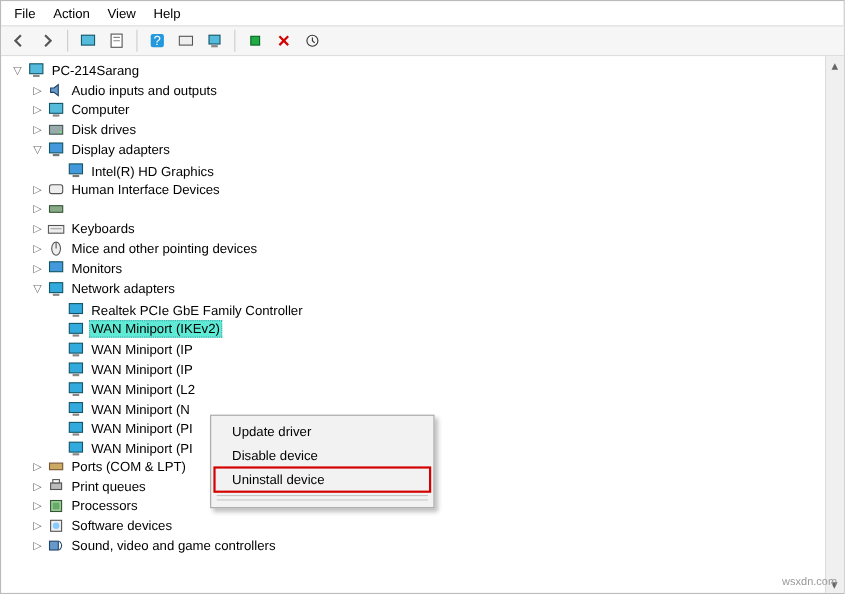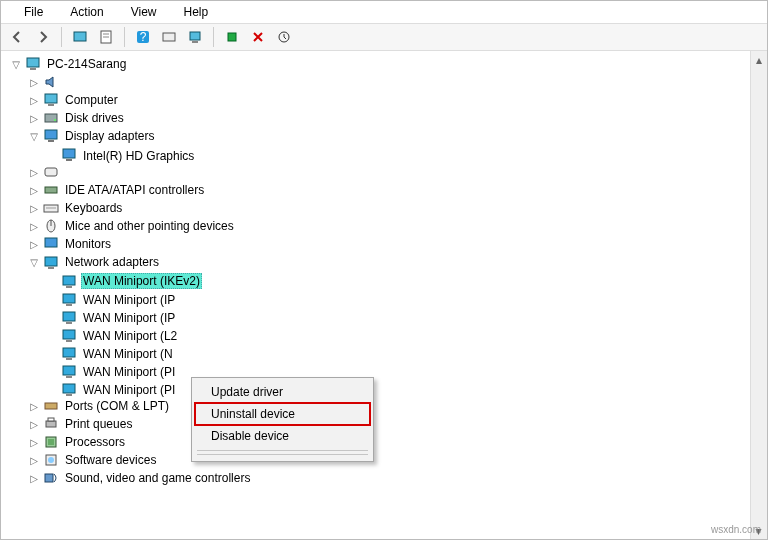--- a/index.html
+++ b/index.html
@@ -5,41 +5,41 @@
 * { box-sizing: border-box; margin: 0; padding: 0; font-family: "Segoe UI", Tahoma, sans-serif; font-size: 12px; }
 html, body { width: 768px; height: 540px; background: #fff; overflow: hidden; }
 .window { width: 768px; height: 540px; border: 1px solid #bbb; display: flex; flex-direction: column; background: #fff; }
 
 .titlebar { height: 30px; display: flex; align-items: center; padding: 0 0 0 8px; }
 .titlebar .app-icon { width: 16px; height: 16px; margin-right: 6px; }
 .titlebar .title { flex: 1; font-size: 12px; }
 .winbtn { width: 46px; height: 30px; display: flex; align-items: center; justify-content: center; }
 
 .menubar { height: 22px; display: flex; align-items: center; padding: 0 4px; }
-.menubar .mi { padding: 2px 8px; margin-left: 11px; }
+.menubar .mi { padding: 2px 8px; }
 
 .toolbar { height: 28px; border-top: 1px solid #ddd; border-bottom: 1px solid #ddd; background: #f6f6f6; display: flex; align-items: center; padding: 0 4px; gap: 2px; }
 .tbtn { width: 24px; height: 24px; display:flex; align-items:center; justify-content:center; border:1px solid transparent; }
 .tsep { width:1px; height:20px; background:#ccc; margin:0 4px; }
 
 .content { flex:1; position:relative; display:flex; }
 .tree { flex:1; overflow:auto; padding:4px 0 4px 2px; }
 .scrollbar { width:17px; background:#f0f0f0; border-left:1px solid #ddd; }
 .sb-arrow { height:17px; display:flex; align-items:center; justify-content:center; color:#666; }
 
 .node { display:flex; align-items:center; height:18px; white-space:nowrap; }
 .node .tw { width:14px; height:14px; display:flex; align-items:center; justify-content:center; color:#6b6b6b; font-size:10px; margin-right:2px; }
 .node .ic { width:16px; height:16px; margin-right:4px; display:flex; align-items:center; justify-content:center; }
 .node .lbl { padding:0 2px; }
 .node.selected .lbl { background:#5eead4; border:1px dotted #4aa; padding:0 1px; }
 .indent-1 { padding-left: 6px; }
 .indent-2 { padding-left: 24px; }
 .indent-3 { padding-left: 42px; align-items: flex-end; }
 
-.ctxmenu { position:absolute; left:190px; top:326px; width:183px; background:#f2f2f2; border:1px solid #a7a7a7; box-shadow:3px 3px 4px rgba(0,0,0,.25); padding:3px; }
+.ctxmenu { position:absolute; left:190px; top:326px; width:204px; background:#f2f2f2; border:1px solid #a7a7a7; box-shadow:3px 3px 4px rgba(0,0,0,.25); padding:3px; }
 .ctxitem { padding:4px 10px 4px 16px; }
 .ctxitem.hl { outline:2px solid #d40000; outline-offset:-1px; }
 .ctxsep { height:1px; background:#c5c5c5; margin:3px 2px; }
 .ctxitem.bold { font-weight:700; }
 
 .watermark { position:absolute; right:6px; bottom:4px; color:#999; font-size:10px; }
 </style>
 </head>
 <body>
 
@@ -126,20 +126,21 @@
           </span>
           <span class="lbl">PC-214Sarang</span>
         </div>
         <div class="node indent-2">
           <span class="tw">▷</span>
           <span class="ic">
             <svg width="16" height="16">
               <path d="M3 6 L6 6 L10 3 L10 13 L6 10 L3 10 Z" fill="#69c" stroke="#246"></path>
             </svg>
           </span>
+          <span class="lbl">Audio inputs and outputs</span>
         </div>
         <div class="node indent-2">
           <span class="tw">▷</span>
           <span class="ic">
             <svg width="16" height="16">
               <rect x="2" y="2" width="12" height="9" fill="#5bd" stroke="#156"></rect>
               <rect x="5" y="12" width="6" height="2" fill="#888"></rect>
             </svg>
           </span>
           <span class="lbl">Computer</span>
@@ -174,29 +175,29 @@
           </span>
           <span class="lbl">Intel(R) HD Graphics</span>
         </div>
         <div class="node indent-2">
           <span class="tw">▷</span>
           <span class="ic">
             <svg width="16" height="16">
               <rect x="2" y="4" width="12" height="8" rx="2" fill="#eee" stroke="#555"></rect>
             </svg>
           </span>
+          <span class="lbl">Human Interface Devices</span>
         </div>
         <div class="node indent-2">
           <span class="tw">▷</span>
           <span class="ic">
             <svg width="16" height="16">
               <rect x="2" y="5" width="12" height="6" fill="#8a8" stroke="#353"></rect>
             </svg>
           </span>
-          <span class="lbl">IDE ATA/ATAPI controllers</span>
         </div>
         <div class="node indent-2">
           <span class="tw">▷</span>
           <span class="ic">
             <svg width="16" height="16">
               <rect x="1" y="5" width="14" height="7" fill="#eee" stroke="#555"></rect>
               <line x1="3" y1="8" x2="13" y2="8" stroke="#999"></line>
             </svg>
           </span>
           <span class="lbl">Keyboards</span>
@@ -222,20 +223,30 @@
         </div>
         <div class="node indent-2">
           <span class="tw">▽</span>
           <span class="ic">
             <svg width="16" height="16">
               <rect x="2" y="3" width="12" height="9" fill="#3ad" stroke="#156"></rect>
               <rect x="5" y="13" width="6" height="2" fill="#888"></rect>
             </svg>
           </span>
           <span class="lbl">Network adapters</span>
+        </div>
+        <div class="node indent-3">
+          <span class="tw"></span>
+          <span class="ic">
+            <svg width="16" height="16">
+              <rect x="2" y="3" width="12" height="9" fill="#3ad" stroke="#156"></rect>
+              <rect x="5" y="13" width="6" height="2" fill="#888"></rect>
+            </svg>
+          </span>
+          <span class="lbl">Realtek PCIe GbE Family Controller</span>
         </div>
         <div class="node indent-3 selected">
           <span class="tw"></span>
           <span class="ic">
             <svg width="16" height="16">
               <rect x="2" y="3" width="12" height="9" fill="#3ad" stroke="#156"></rect>
               <rect x="5" y="13" width="6" height="2" fill="#888"></rect>
             </svg>
           </span>
           <span class="lbl">WAN Miniport (IKEv2)</span>
@@ -351,21 +362,21 @@
         </div>
       </div>
     <div class="scrollbar">
       <div class="sb-arrow">▴</div>
       <div style="flex:1"></div>
       <div class="sb-arrow" style="position:absolute;bottom:0;right:0;width:17px">▾</div>
     </div>
 
     <div class="ctxmenu" id="ctx">
         <div class="ctxitem">Update driver</div>
+        <div class="ctxitem">Disable device</div>
         <div class="ctxitem hl">Uninstall device</div>
-        <div class="ctxitem">Disable device</div>
         <div class="ctxsep"></div>
         <div class="ctxsep"></div>
       </div>
     <div class="watermark">wsxdn.com</div>
   </div>
 
 </div>
 
 </body></html>

